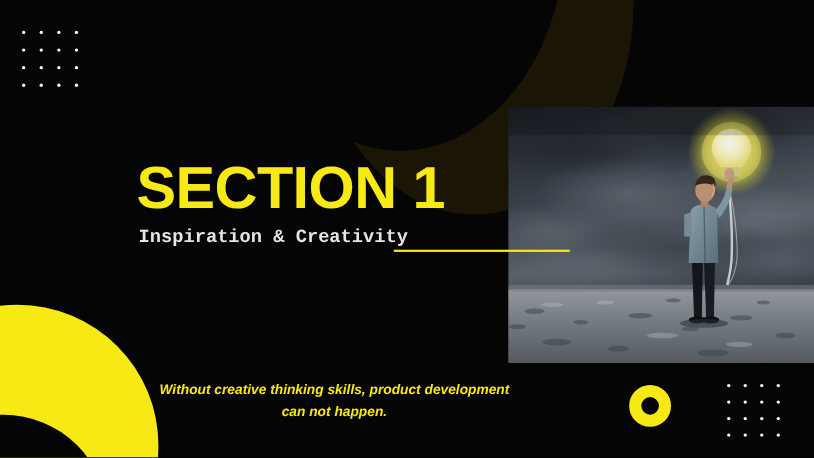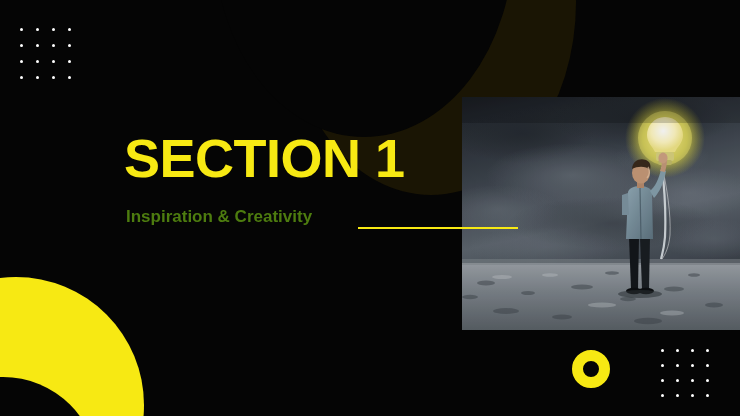--- a/index.html
+++ b/index.html
@@ -125,38 +125,39 @@
     width: 740px;
     height: 416px;
     z-index: 7;
     pointer-events: none;
   }
   .content > * { pointer-events: auto; }
 
   .slide-title {
     position: absolute;
     left: 124px;
-    top: 131px;
+    top: 144px;
     font-size: 54px;
     line-height: 54px;
     font-weight: 800;
     letter-spacing: -0.5px;
     color: #F7E913;
     white-space: nowrap;
   }
 
   .slide-subtitle {
     position: absolute;
     left: 126px;
     top: 206px;
     font-size: 17px;
     line-height: 22px;
     font-weight: 600;
-    color: #4d7c0f;
+    color: #e5e5e5;
     white-space: nowrap;
+    font-family: Liberation Mono, monospace;
   }
 
   .subtitle-rule {
     position: absolute;
     left: 358px;
     top: 227px;
     width: 160px;
     height: 2px;
     background: #F7E913;
     z-index: 7;
@@ -361,15 +362,16 @@
   <div class="yellow-ring"></div>
 
   <div class="subtitle-rule"></div>
 
   <div class="content">
     <div class="slide-title">SECTION 1</div>
 
     <div class="slide-subtitle">Inspiration &amp; Creativity</div>
 
 
+    <div class="quote-copy">Without creative thinking skills, product development can not happen.</div>
   </div>
 
 </div>
 
 </body></html>

